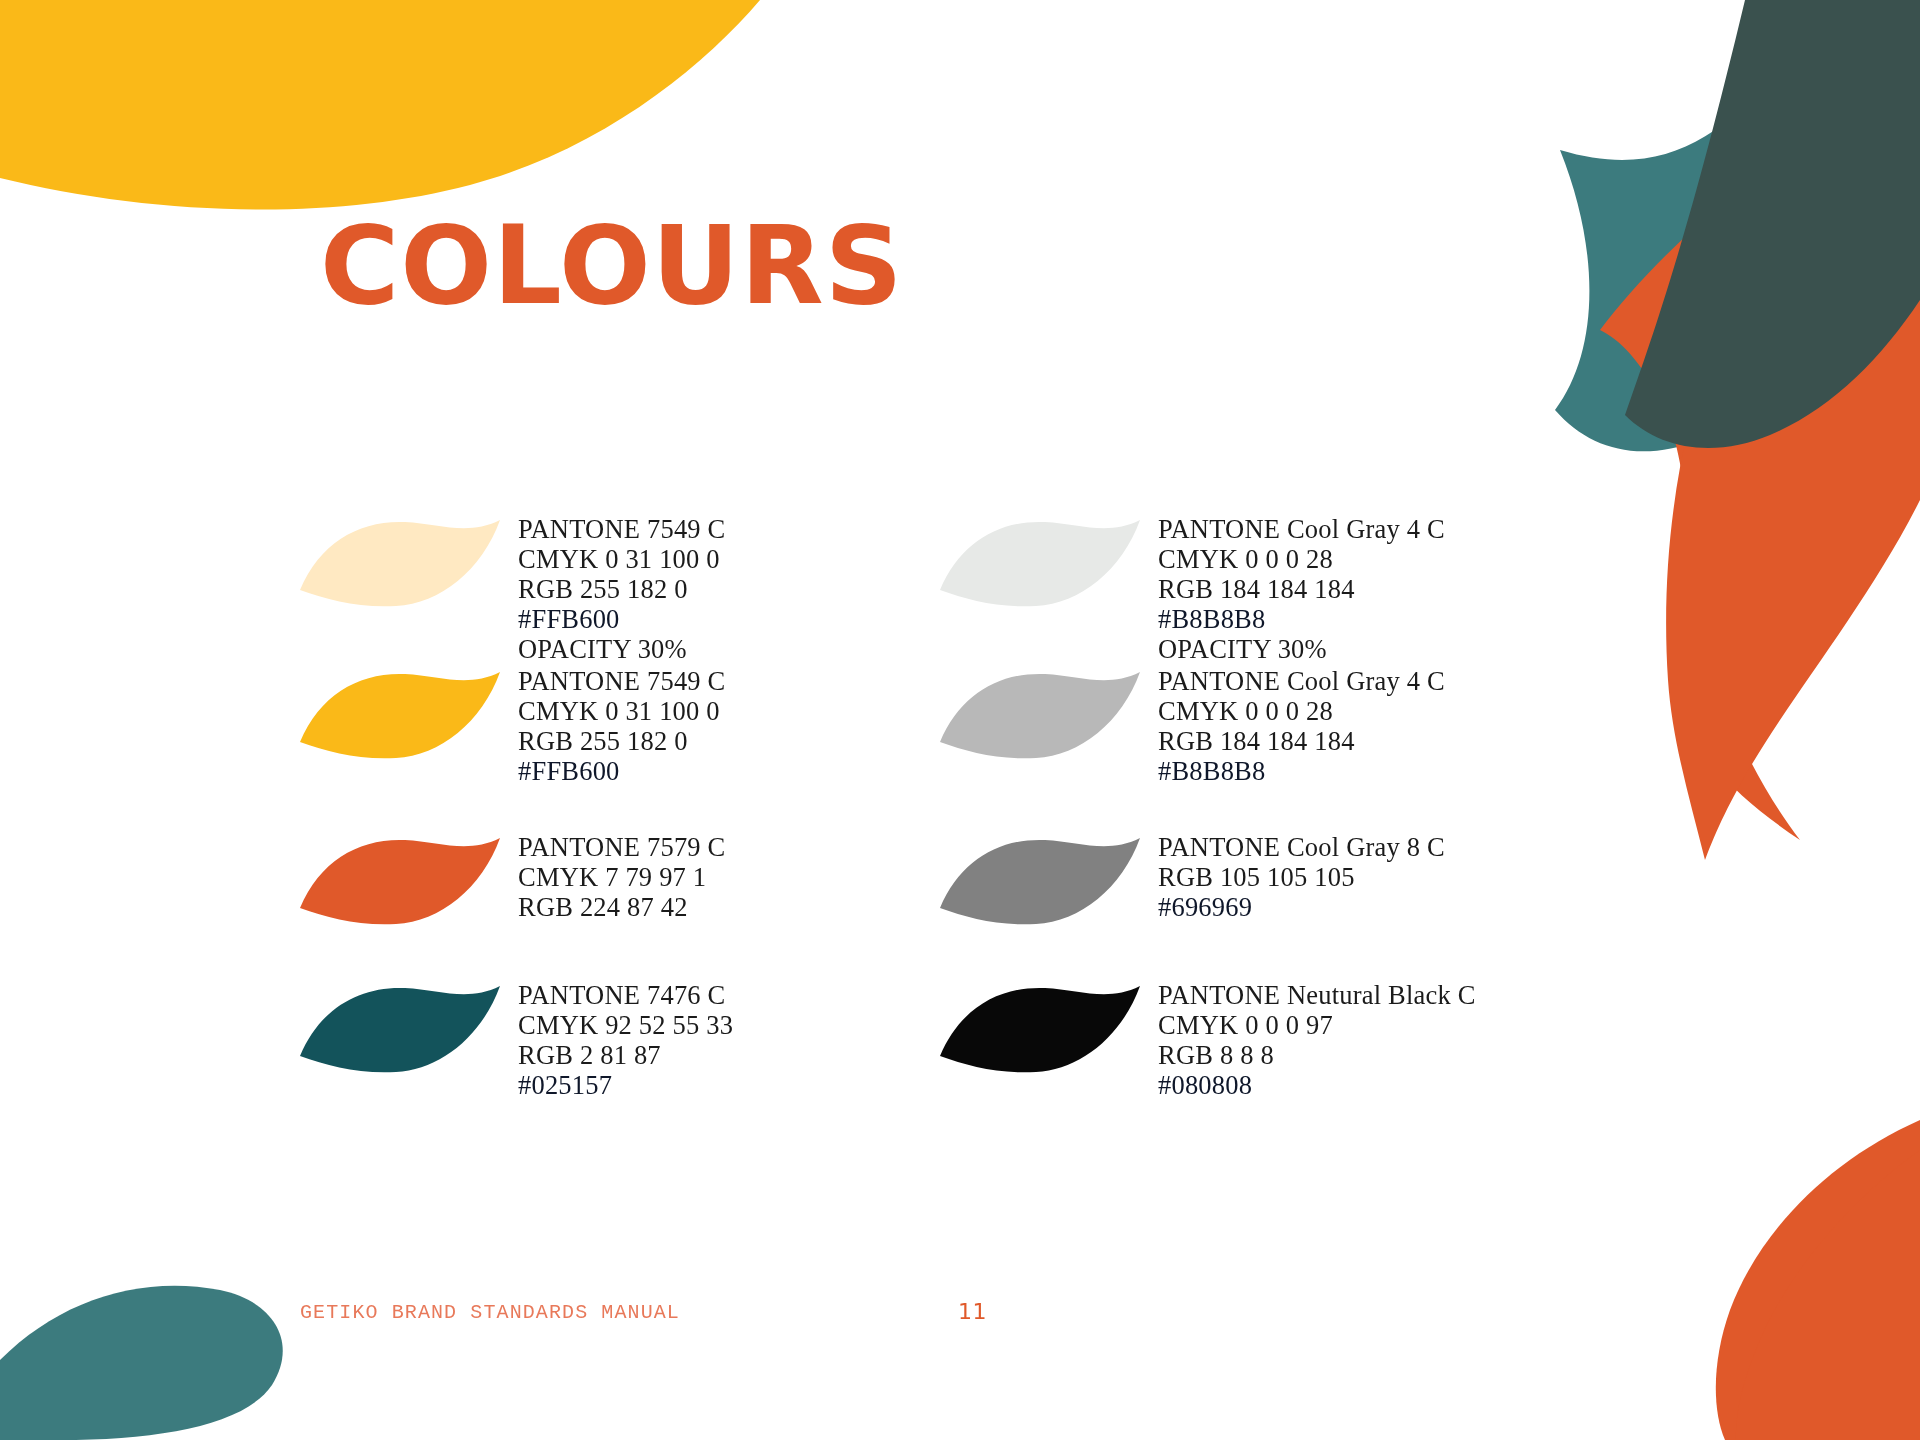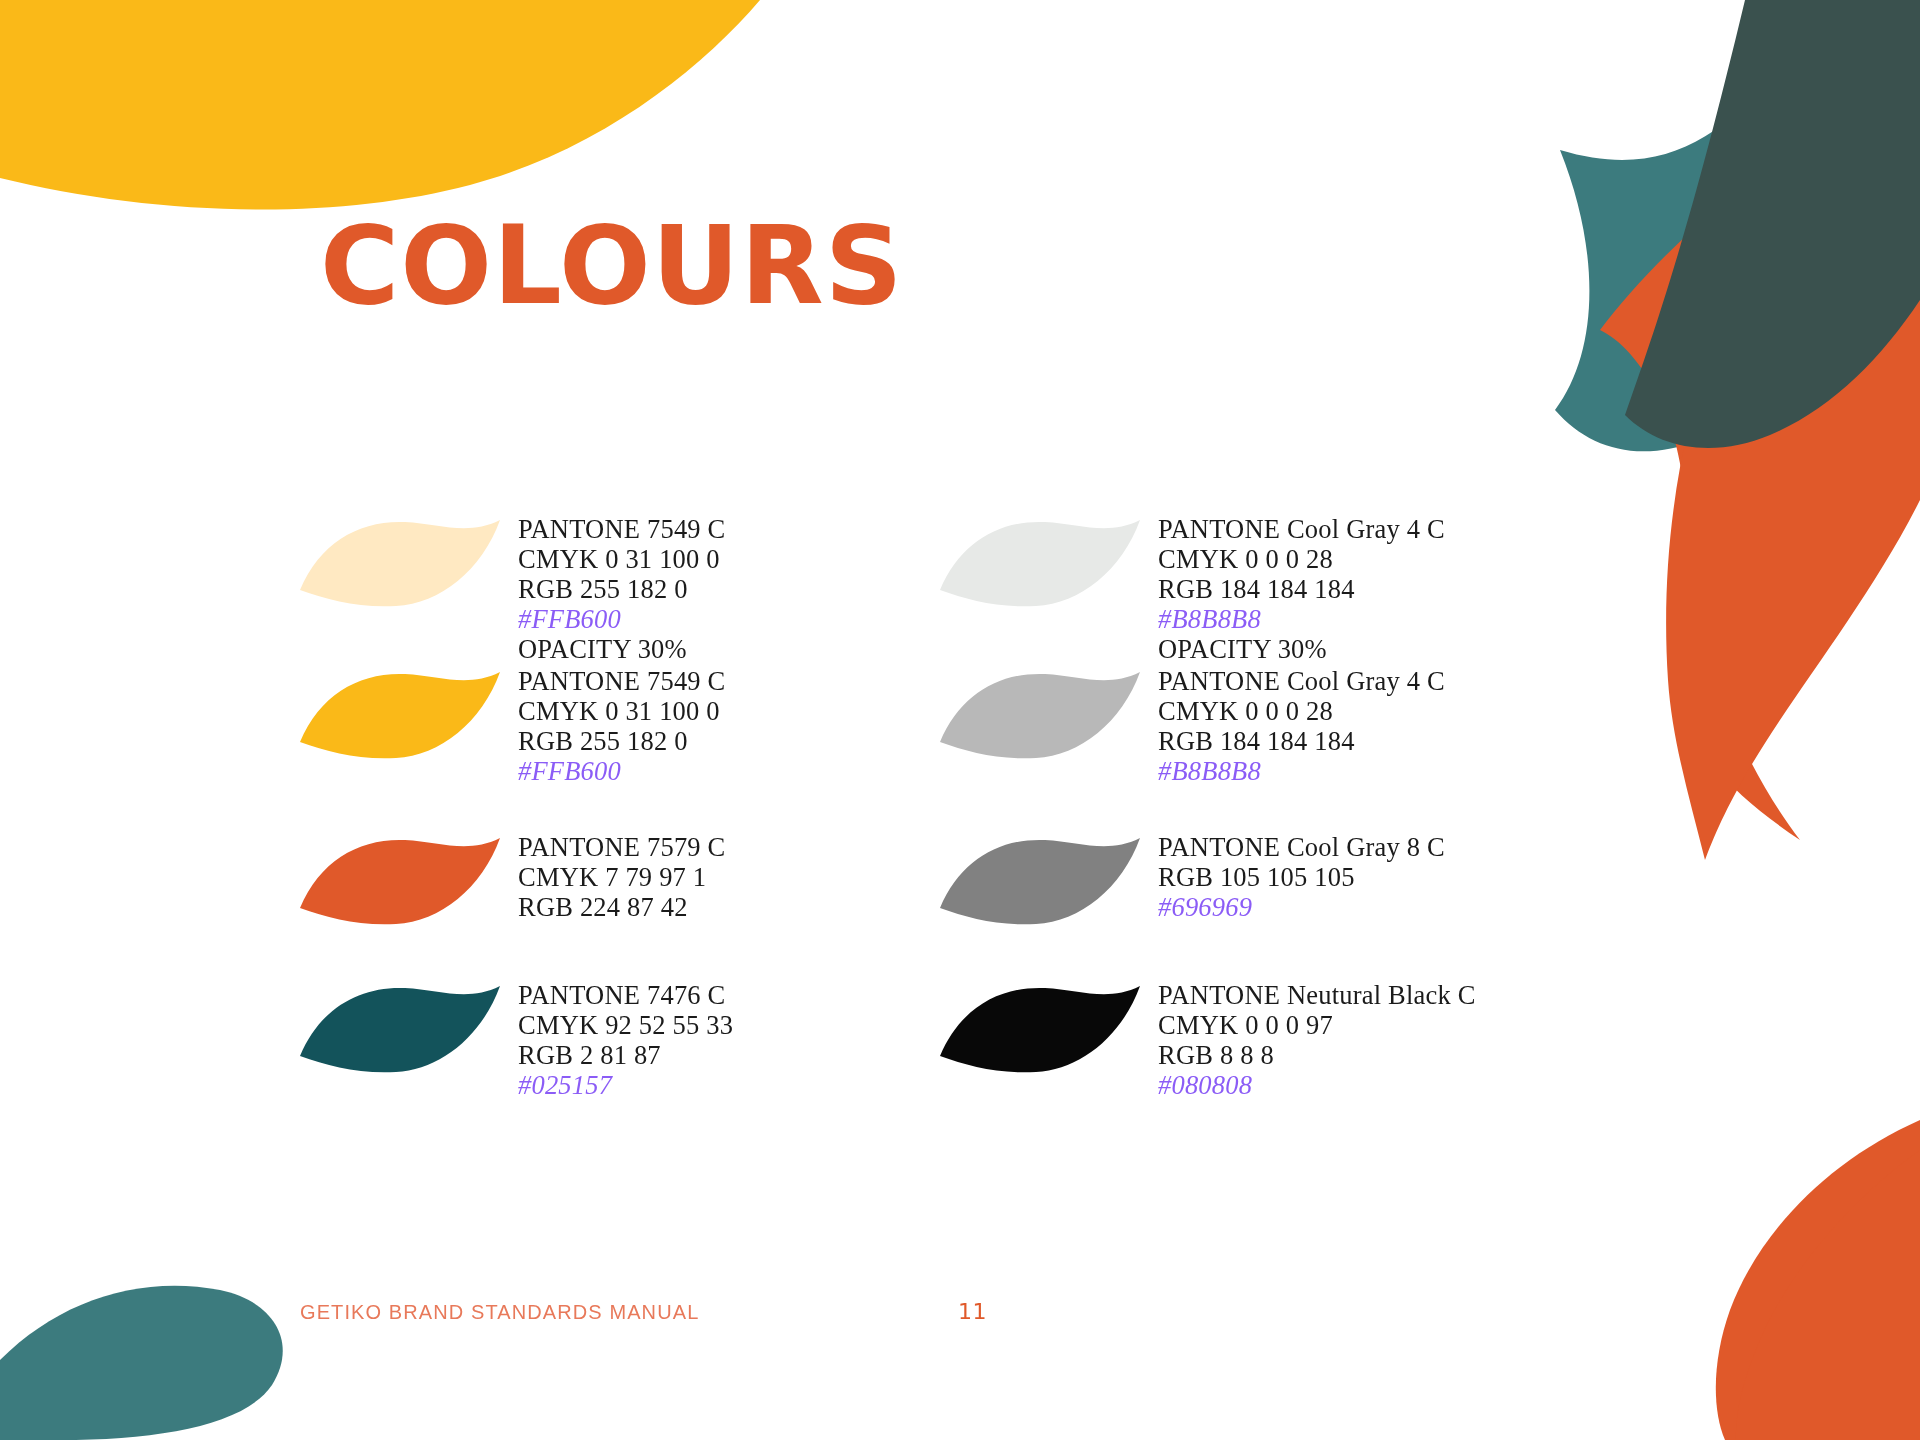--- a/index.html
+++ b/index.html
@@ -87,31 +87,30 @@
   }
   .swatch-line {
     font-family: "Liberation Serif", serif;
     font-size: 26.5px;
     line-height: 30px;
     color: #1b1b1b;
     white-space: nowrap;
     letter-spacing: 0.2px;
   }
   .swatch-line.hex {
-    color: #8b5cf6;
-    font-style: italic;
+    color: #0f172a;
   }
   .gap-loose  { height: 44px; }
 
   
   .footer-label {
     position: absolute;
     left: 300px;
     top: 1301px;
-    font-family: Liberation Sans, sans-serif;
+    font-family: Liberation Mono, monospace;
     font-size: 20px;
     letter-spacing: 1.1px;
     color: #E8795A;
     white-space: nowrap;
   }
   .footer-page {
     position: absolute;
     left: 958px;
     top: 1299px;
     font-family: "DejaVu Sans", sans-serif;

